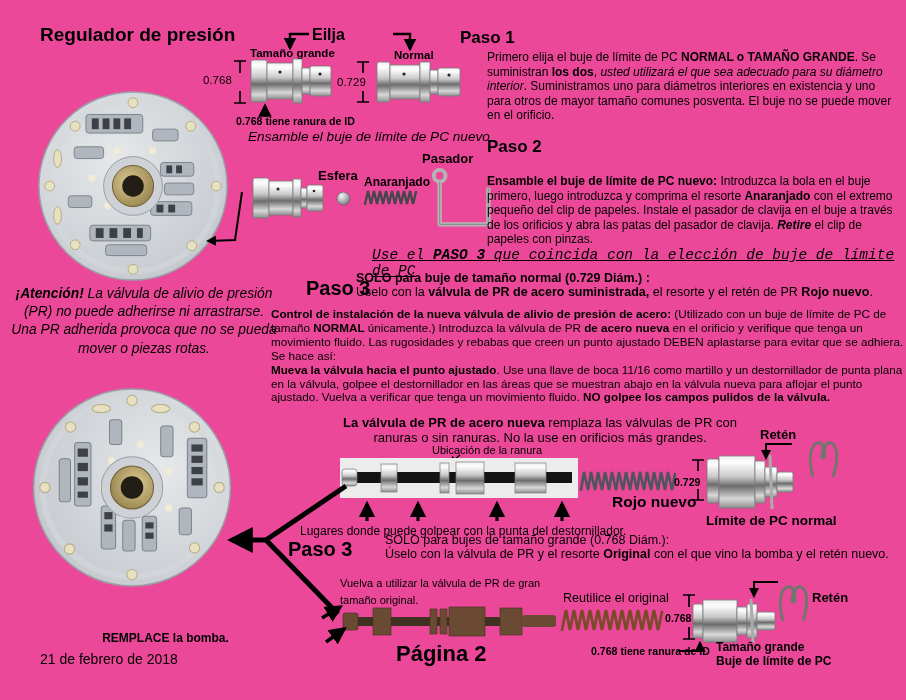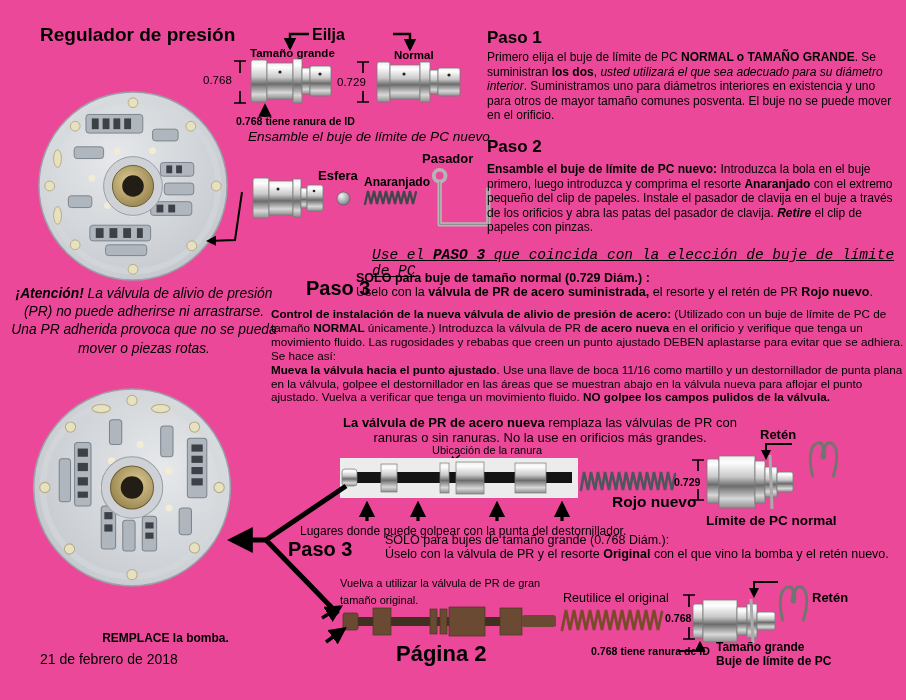--- a/index.html
+++ b/index.html
@@ -210,27 +210,27 @@
   <svg class="abs" style="left:426px;top:166px;" width="76" height="72" viewBox="0 0 78 74">
     <circle cx="14" cy="10" r="6" fill="none" stroke="#b5b5b5" stroke-width="4"></circle>
     <path d="M14,16 L14,60 L64,60 L64,22" fill="none" stroke="#b5b5b5" stroke-width="4.5" stroke-linejoin="round"></path>
     <path d="M14,16 L14,60 L64,60 L64,22" fill="none" stroke="#8a8a8a" stroke-width="1" stroke-linejoin="round"></path>
   </svg>
 
   <svg class="abs" style="left:200px;top:188px;" width="52" height="60">
     <polyline points="42,4 35,52 8,53" fill="none" stroke="#000" stroke-width="2" marker-end="url(#ah)"></polyline>
   </svg>
 
-  <div class="abs b t17" style="left:487px;top:28px;text-align:center;">Paso 1</div>
+  <div class="abs b t17" style="left:460px;top:28px;text-align:center;">Paso 1</div>
   <p class="abs para t12" style="left:487px;top:50px;width:415px;">
     <span>Primero elija el buje de límite de PC </span><span class="b">NORMAL o TAMAÑO GRANDE</span><span>. Se suministran </span><span class="b">los dos</span><span>, </span><span class="i">usted utilizará el que sea adecuado para su diámetro interior</span><span>. Suministramos uno para diámetros interiores en existencia y uno para otros de mayor tamaño comunes posventa. El buje no se puede mover en el orificio.</span>
   </p>
 
   <div class="abs b t17" style="left:487px;top:137px;">Paso 2</div>
-  <p class="abs para t12" style="left:487px;top:162px;width:415px;">
+  <p class="abs para t12" style="left:487px;top:174px;width:415px;">
     <span class="b">Ensamble el buje de límite de PC nuevo:</span><span> Introduzca la bola en el buje primero, luego introduzca y comprima el resorte </span><span class="b">Anaranjado</span><span> con el extremo pequeño del clip de papeles. Instale el pasador de clavija en el buje a través de los orificios y abra las patas del pasador de clavija. </span><span class="bi">Retire</span><span> el clip de papeles con pinzas.</span>
   </p>
 
   <div class="abs i t14 underline" style="left:372px;top:247px;font-family:Liberation Mono, monospace;">
     <span>Use el </span><span class="bi">PASO 3</span><span> que coincida con la elección de buje de límite de PC</span>
   </div>
 
   <div class="abs b" style="left:306px;top:277px;font-size:20px;">Paso 3</div>
   <div class="abs b" style="left:356px;top:271px;font-size:12.5px;">SOLO para buje de tamaño normal (0.729 Diám.) :</div>
   <div class="abs" style="left:356px;top:285px;font-size:12.5px;">

